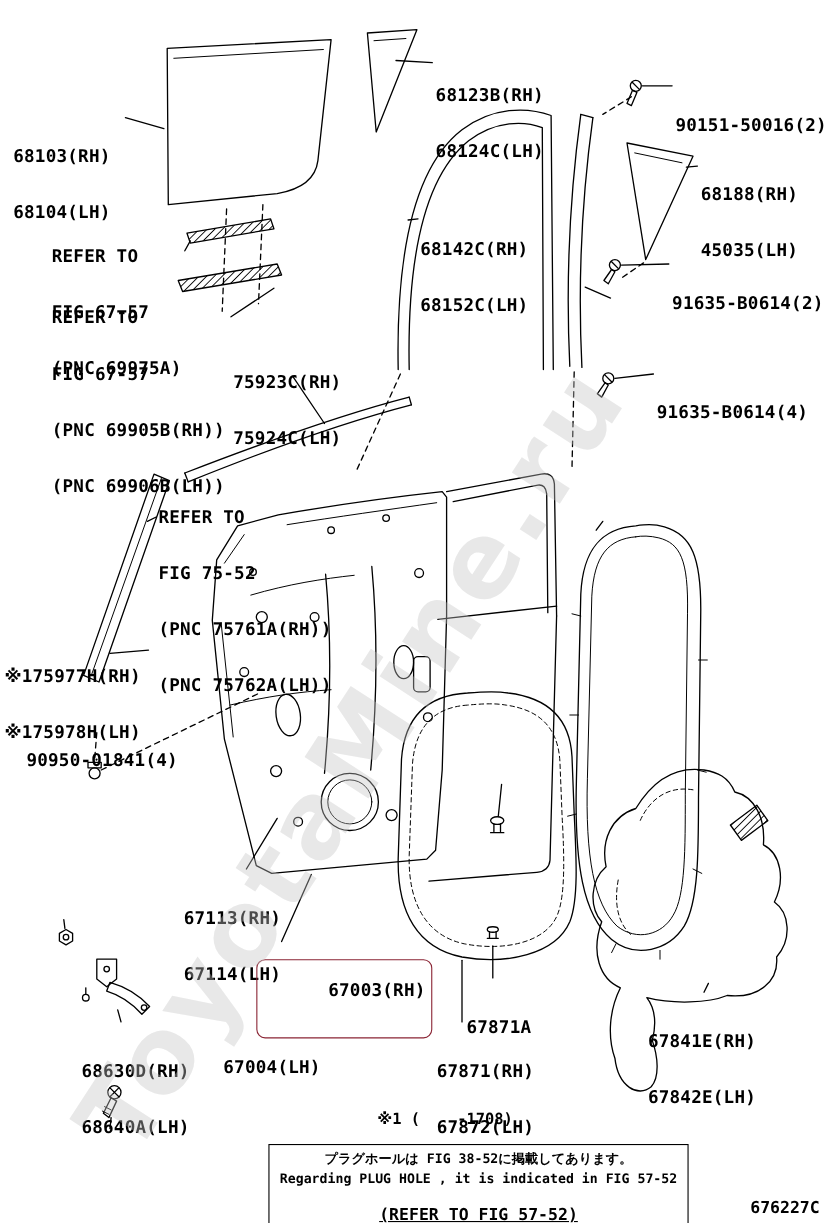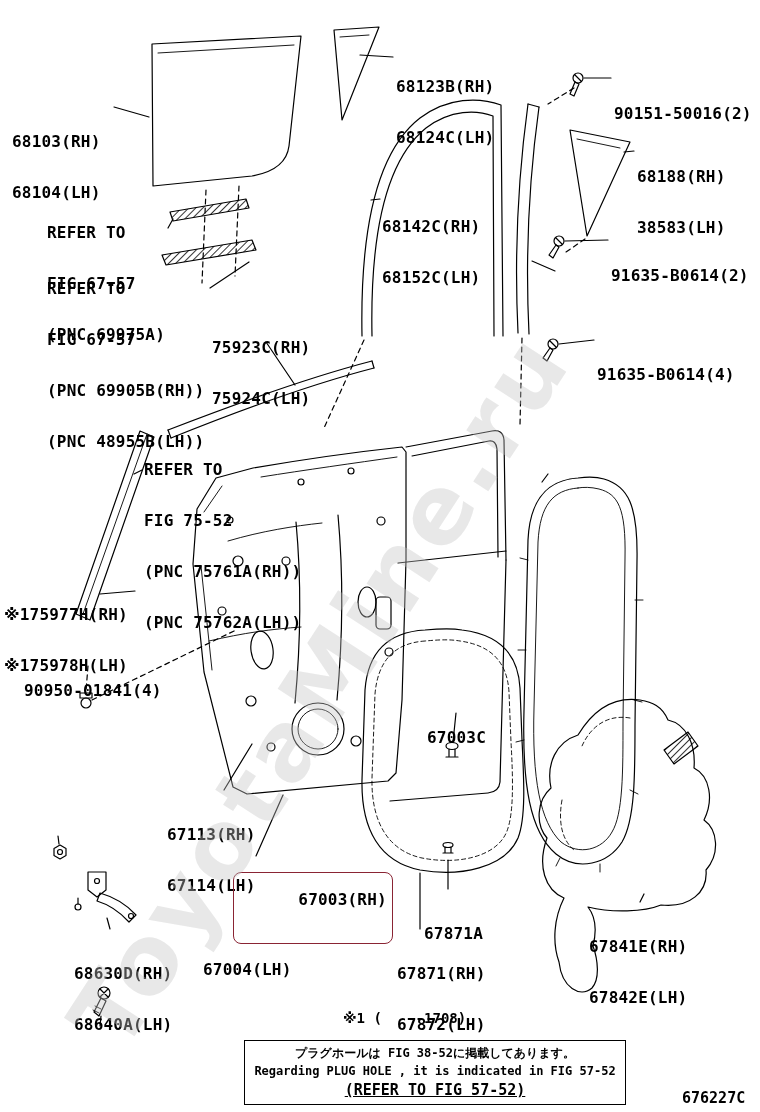--- a/index.html
+++ b/index.html
@@ -15,21 +15,21 @@
   .hl { display:inline-block; border:1px solid #84cc16; border-radius:8px;
         padding:1px 5px 18px 5px; margin-left:-9px; }
   .watermark { position:absolute; left:48px; top:1008px; z-index:3; font-size:95px; font-weight:700;
         letter-spacing:5px; opacity:.38; transform:rotate(-57deg); transform-origin:0 0;
         white-space:nowrap; font-family:"DejaVu Sans","Liberation Sans",sans-serif;
         pointer-events:none; color:#c4c4c4; }
   .notebox { position:absolute; left:244px; top:1040px; width:382px; z-index:2;
         border:1.5px solid #000; text-align:center; padding:4px 2px 5px 2px; }
   .notebox .jp { font-size:12px; font-weight:700; }
   .notebox .en { font-size:12px; font-weight:700; margin-top:2px; }
-  .notebox .refer { font-size:15px; font-weight:700; text-decoration:underline; margin-top:3px; }
+  .notebox .refer { font-size:15px; font-weight:700; text-decoration:underline; margin-top:17px; }
   .fnote { position:absolute; left:343px; top:1010px; z-index:2; font-size:14px;
         font-weight:700; white-space:pre; }
   .code { position:absolute; left:682px; top:1089px; z-index:2; font-size:15px; font-weight:700;text-align:center; }
 </style>
 </head>
 <body>
 
 <div class="page">
 
   <svg class="art" viewBox="0 0 760 1112" fill="none" stroke="#000" stroke-width="1.2" stroke-linecap="round" stroke-linejoin="round">
@@ -234,39 +234,39 @@
     <div>90151-50016(2)</div>
   </div>
 
   <div class="lbl" style="left:12px;top:99px">
     <div>68103(RH)</div>
     <div>68104(LH)</div>
   </div>
 
   <div class="lbl" style="left:637px;top:134px">
     <div>68188(RH)</div>
-    <div>38583(LH)</div>
+    <div>45035(LH)</div>
   </div>
 
   <div class="lbl" style="left:47px;top:190px">
     <div>REFER TO</div>
     <div>FIG 67-57</div>
     <div>(PNC 69975A)</div>
   </div>
 
   <div class="lbl" style="left:382px;top:184px">
     <div>68142C(RH)</div>
     <div>68152C(LH)</div>
   </div>
 
   <div class="lbl" style="left:47px;top:246px">
     <div>REFER TO</div>
     <div>FIG 67-57</div>
     <div>(PNC 69905B(RH))</div>
-    <div>(PNC 48955B(LH))</div>
+    <div>(PNC 69906B(LH))</div>
   </div>
 
   <div class="lbl" style="left:611px;top:233px">
     <div>91635-B0614(2)</div>
   </div>
 
 
   <div class="lbl" style="left:212px;top:305px">
     <div>75923C(RH)</div>
     <div>75924C(LH)</div>
@@ -286,23 +286,20 @@
 
   <div class="lbl" style="left:4px;top:572px">
     <div>※175977H(RH)</div>
     <div>※175978H(LH)</div>
   </div>
 
   <div class="lbl" style="left:24px;top:648px">
     <div>90950-01841(4)</div>
   </div>
 
-  <div class="lbl" style="left:427px;top:695px">
-    <div>67003C</div>
-  </div>
 
   <div class="lbl" style="left:167px;top:792px">
     <div>67113(RH)</div>
     <div>67114(LH)</div>
   </div>
 
 
   <div class="lbl" style="left:203px;top:855px">
     <div class="hl" style="border-color: rgb(138, 36, 52);">
       <span>67003(RH)</span>

